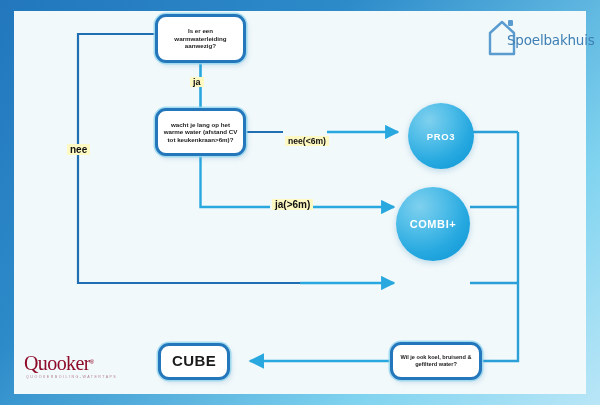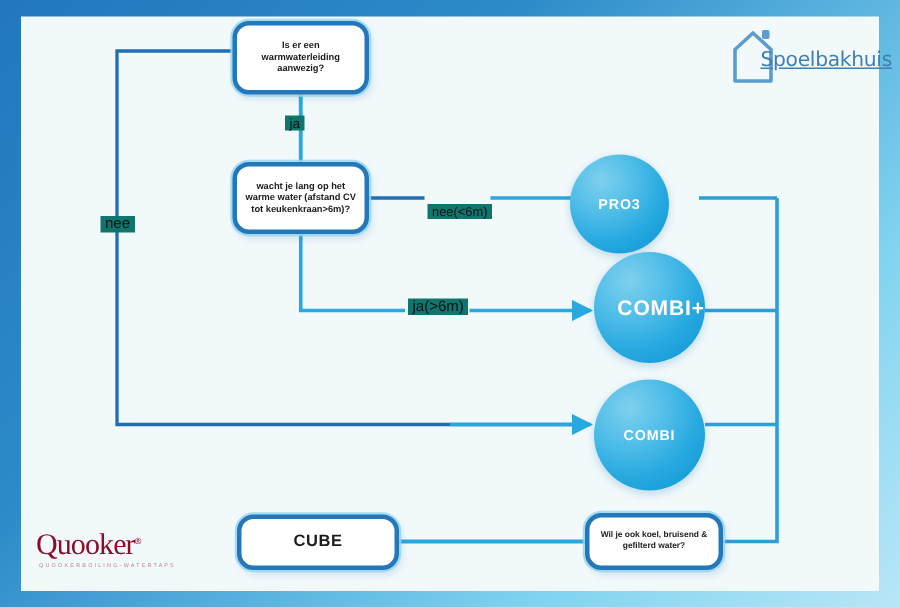--- a/index.html
+++ b/index.html
@@ -48,44 +48,44 @@
     justify-content: center;
     text-align: center;
     color: #1b1b1b;
     font-weight: bold;
     box-shadow: 0 0 0 1.5px rgba(150,215,240,.85), 2px 3px 5px rgba(40,110,160,.16);
   }
   .qbox span { display: block; line-height: 1.22; padding: 0 5px; }
 
   #box-warmwater { left: 155px; top: 14px;  width: 91px; height: 49px; font-size: 6.2px; }
   #box-wacht     { left: 155px; top: 108px; width: 91px; height: 48px; font-size: 6.2px; }
-  #box-cube      { left: 158px; top: 343px; width: 108px; height: 37px; font-size: 11px; letter-spacing: .4px; }
+  #box-cube      { left: 158px; top: 343px; width: 72px; height: 37px; font-size: 15px; letter-spacing: .4px; }
   #box-koel      { left: 390px; top: 342px; width: 92px; height: 38px; font-size: 5.6px; }
 
   .circle {
     border-radius: 50%;
     display: flex;
     align-items: center;
     justify-content: center;
     color: #ffffff;
     font-weight: bold;
     letter-spacing: .6px;
     background: radial-gradient(circle at 32% 26%, #7fd0ee 0%, #4fbde8 34%, #27a9e0 62%, #0c94d4 100%);
     box-shadow: 0 2px 6px rgba(25,120,175,.25);
   }
-  #circle-pro3   { left: 380px; top: 103px; width: 66px; height: 66px; font-size: 9.5px; }
-  #circle-combip { left: 396px; top: 168px; width: 74px; height: 74px; font-size: 14px; justify-content: flex-end; }
+  #circle-pro3   { left: 408px; top: 103px; width: 66px; height: 66px; font-size: 9.5px; }
+  #circle-combip { left: 396px; top: 187px; width: 74px; height: 74px; font-size: 11px; }
   #circle-combi  { left: 396px; top: 253px; width: 74px; height: 74px; font-size: 9.5px; }
 
   
   .elabel {
     position: absolute;
     color: #111111;
-    font-weight: normal;
-    background: #0f766e;
+    font-weight: bold;
+    background: #fef9c3;
     padding: 0 3px;
     white-space: nowrap;
   }
   #lbl-ja       { left: 190px; top: 77px;  font-size: 9px; }
   #lbl-nee      { left: 67px;  top: 144px; font-size: 10px; }
   #lbl-nee6m    { left: 285px; top: 136px; font-size: 8.6px; }
   #lbl-ja6m     { left: 272px; top: 199px; font-size: 10px; }
 
   
   #logo-spoelbakhuis {
@@ -93,21 +93,20 @@
     left: 487px; top: 14px;
     width: 100px; height: 46px;
   }
   #sb-text {
     position: absolute;
     left: 20px; top: 18px;
     font-size: 13.5px;
     color: #3e7fb5;
     letter-spacing: -.2px;
     font-family: "DejaVu Sans", sans-serif;
-    text-decoration: underline;
   }
   #logo-quooker {
     position: absolute;
     left: 24px; top: 352px;
     width: 96px; height: 30px;
   }
   #qk-word {
     font-size: 20px;
     color: #8e0b2a;
     letter-spacing: -.6px;
@@ -173,23 +172,20 @@
   </div>
 
   <div class="node circle" id="circle-pro3">
     <span>PRO3</span>
   </div>
 
   <div class="node circle" id="circle-combip">
     <span>COMBI+</span>
   </div>
 
-  <div class="node circle" id="circle-combi">
-    <span>COMBI</span>
-  </div>
 
   <div class="node qbox" id="box-koel">
     <span>Wil je ook koel, bruisend &amp; gefilterd water?</span>
   </div>
 
   <div class="node qbox" id="box-cube">
     <span>CUBE</span>
   </div>
 
   <div class="elabel" id="lbl-ja">ja</div>

